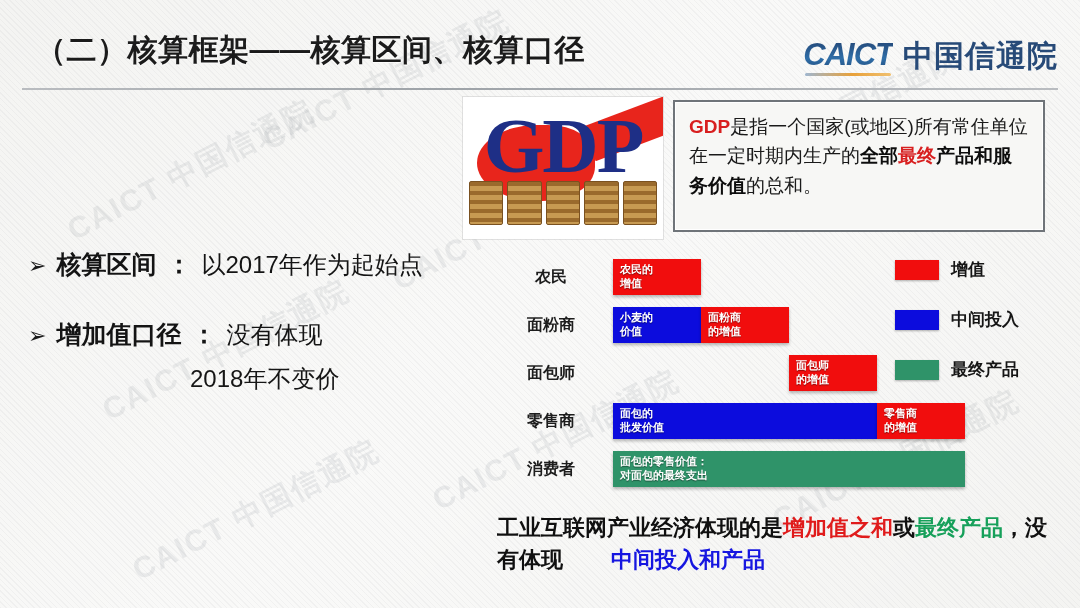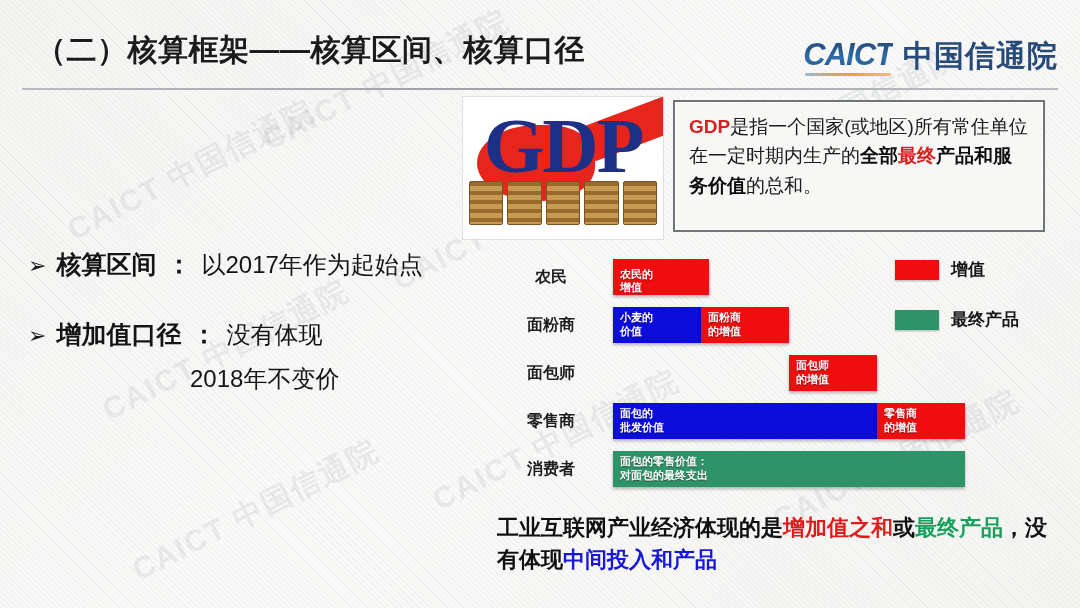--- a/index.html
+++ b/index.html
@@ -156,21 +156,21 @@
   .leg-sw{width:44px;height:20px;box-shadow:0 1px 2px rgba(0,0,0,.3);}
   .leg-lb{font-size:17px;color:#151515;font-weight:600;white-space:nowrap;}
 
   
   #conclusion{
     position:absolute;left:497px;top:512px;width:570px;
     font-size:22px;font-weight:bold;line-height:1.45;color:#101010;
   }
   #conclusion .c-red{color:#e01b1b;}
   #conclusion .c-green{color:#16a05a;}
-  #conclusion .c-blue{color:#1616e0;}
+  #conclusion .c-blue{color:#1616e0;margin-left:48px;}
 </style>
 </head>
 <body>
 
 <div id="slide">
 
   <div id="texture"></div>
 
   <div class="wm" style="left:55px;top:150px;">CAICT 中国信通院</div>
   <div class="wm" style="left:90px;top:330px;">CAICT 中国信通院</div>
@@ -219,21 +219,21 @@
     </div>
   </div>
 
   <div id="gdp-box">
     <span class="red">GDP</span><span class="plain">是指一个国家(或地区)所有常住单位在一定时期内生产的</span><span class="black">全部</span><span class="red">最终</span><span class="black">产品和服务价值</span><span class="plain">的总和。</span>
   </div>
 
   <div id="chart">
       <div class="chart-row" style="top: 0px;">
         <div class="row-label">农民</div>
-        <div class="bar seg-red" style="left: 108px; width: 96px; background: rgb(241, 13, 13); align-items: flex-end;">
+        <div class="bar seg-red" style="left: 108px; width: 88px; background: rgb(241, 13, 13);">
           <span>农民的
 增值</span>
         </div>
       </div>
       <div class="chart-row" style="top: 48px;">
         <div class="row-label">面粉商</div>
         <div class="bar seg-blue" style="left: 108px; width: 88px; background: rgb(12, 12, 221);">
           <span>小麦的
 价值</span>
         </div>
@@ -268,20 +268,24 @@
         </div>
       </div>
     </div>
 
   <div id="legend">
       <div class="leg-item">
         <div class="leg-sw" style="background: rgb(241, 13, 13);"></div>
         <div class="leg-lb">增值</div>
       </div>
       <div class="leg-item">
+        <div class="leg-sw" style="background: rgb(12, 12, 221);"></div>
+        <div class="leg-lb">中间投入</div>
+      </div>
+      <div class="leg-item">
         <div class="leg-sw" style="background: rgb(47, 147, 105);"></div>
         <div class="leg-lb">最终产品</div>
       </div>
     </div>
 
   <div id="conclusion">
     <span>工业互联网产业经济体现的是</span><span class="c-red">增加值之和</span><span>或</span><span class="c-green">最终产品</span><span>，没有体现</span><span class="c-blue">中间投入和产品</span>
   </div>
 
 </div>

